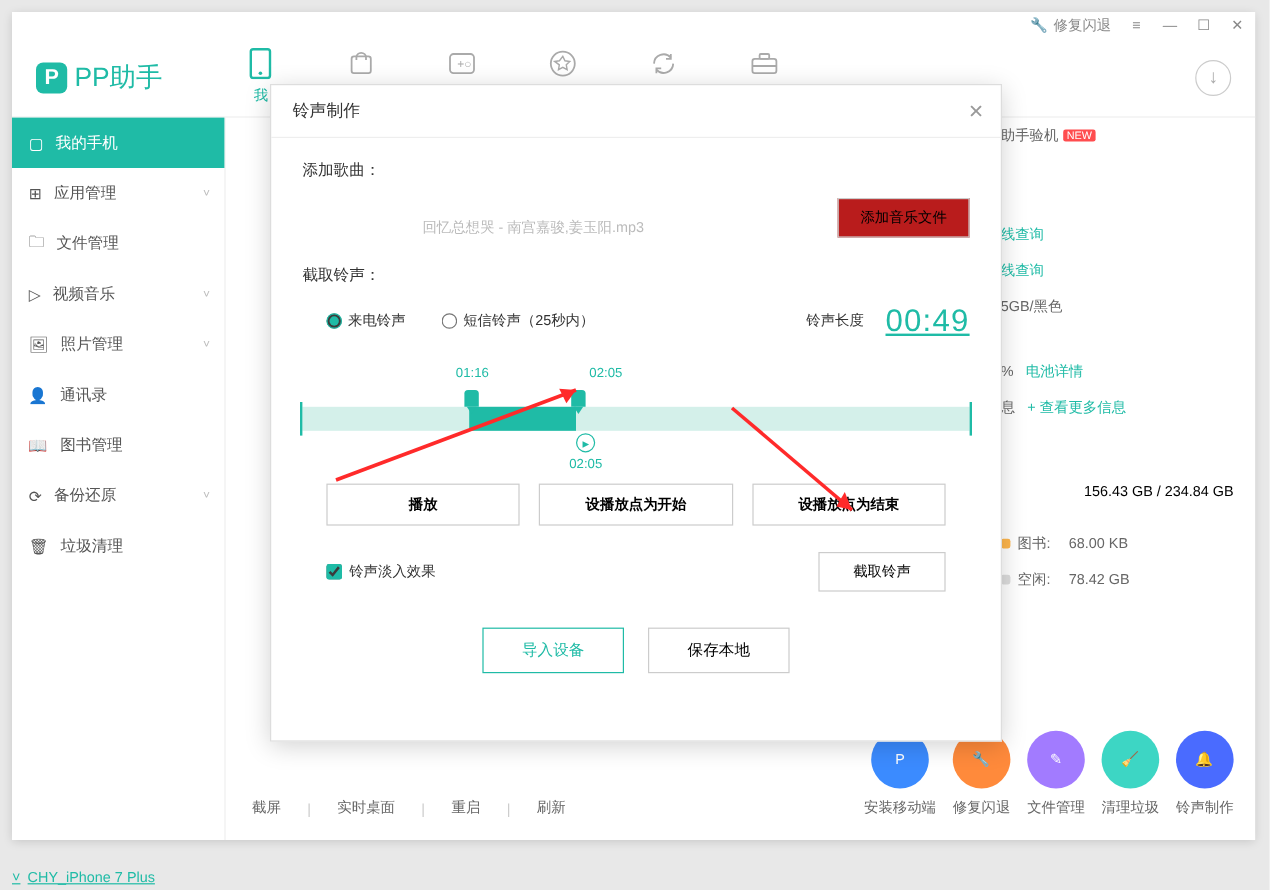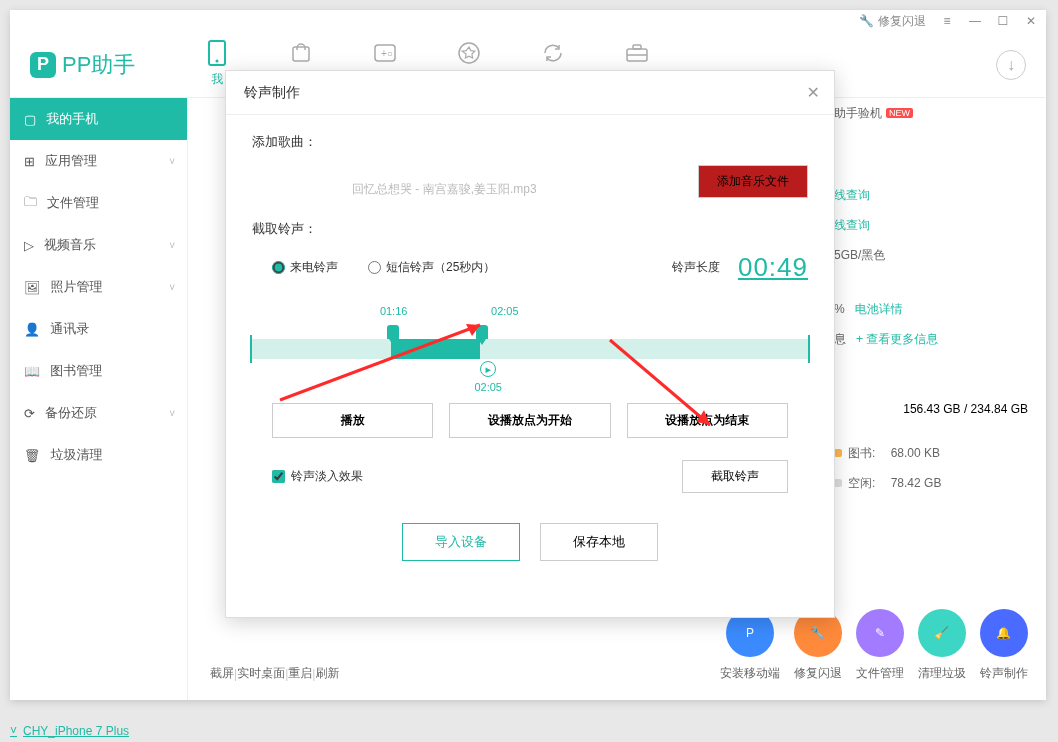--- a/index.html
+++ b/index.html
@@ -35,21 +35,21 @@
 
 .rightpanel { position:absolute; right:0; top:88px; width:230px; padding:0 18px; font-size:12px; color:#666; }
 .rightpanel .row { display:flex; align-items:center; height:30px; }
 .rightpanel a { color:#1fbba6; text-decoration:none; }
 .badge-new { background:#ff4d4f; color:#fff; font-size:9px; padding:0 3px; border-radius:2px; margin-left:4px; }
 .storage-row { display:flex; align-items:center; gap:6px; }
 .storage-dot { width:8px; height:8px; border-radius:2px; }
 
 
 .bottombar { position:absolute; left:200px; right:18px; bottom:18px; display:flex; align-items:flex-end; gap:14px; font-size:12px; color:#666; }
-.bottombar .txtcmds { display:flex; gap:0; align-items:center; margin-right:auto; }
+.bottombar .txtcmds { display:flex; gap:22px; align-items:center; margin-right:auto; }
 .bottombar .txtcmds span { cursor:pointer; }
 .bottombar .sep { color:#ccc; }
 .circle-btn { display:flex; flex-direction:column; align-items:center; gap:8px; cursor:pointer; }
 .circle { width:48px; height:48px; border-radius:50%; display:flex; align-items:center; justify-content:center; color:#fff; }
 
 
 .statusbar { position:absolute; left:10px; bottom:4px; font-size:12px; color:#1fbba6; display:flex; align-items:center; gap:6px; text-decoration:underline; }
 
 
 .modal { position:absolute; left:225px; top:70px; width:610px; height:548px; background:#fff; border:1px solid #ddd; box-shadow:0 4px 20px rgba(0,0,0,.18); z-index:10; }

